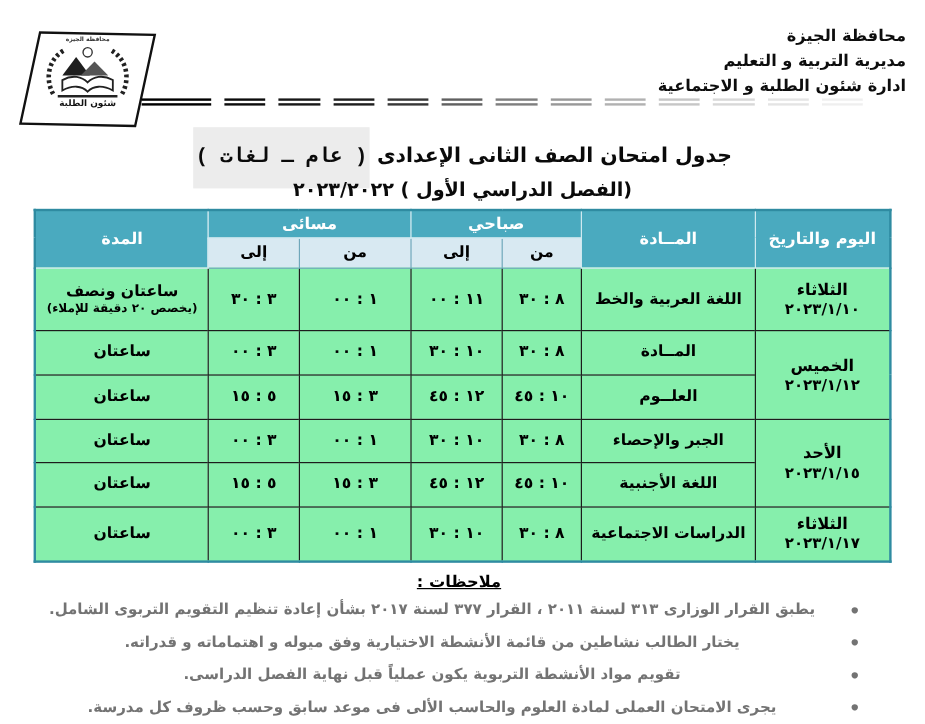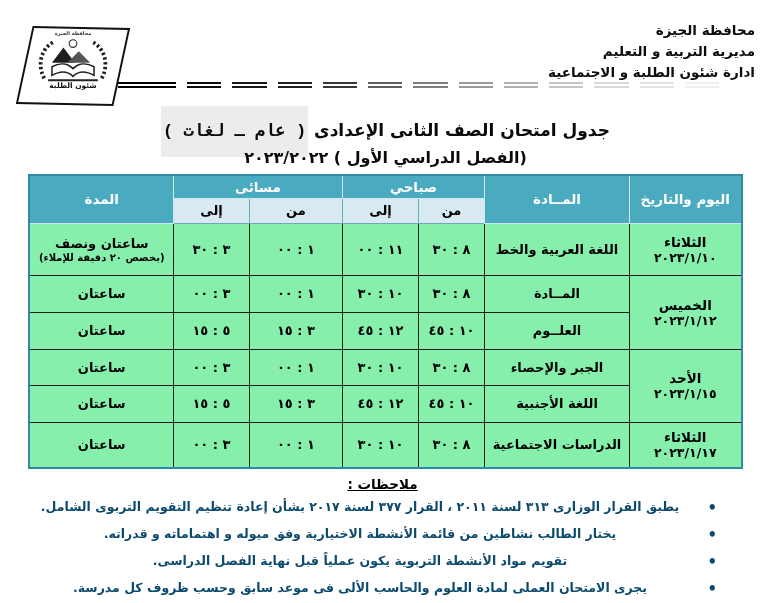--- a/index.html
+++ b/index.html
@@ -52,21 +52,21 @@
   .day-date{font-size:12.5px;font-weight:bold;direction:ltr;unicode-bidi:isolate;}
   .time{direction:ltr;unicode-bidi:isolate;white-space:nowrap;}
   .dur-note{font-size:10px;font-weight:bold;margin-top:1px;}
 
   
   .notes{direction:rtl;text-align:center;padding:5px 26px 0 20px;}
   .notes-heading{display:inline-block;font-size:13.5px;font-weight:bold;
         text-decoration:underline;margin-bottom:5px;}
   ul.notes-list{list-style:none;margin:2px 28px 0 0;padding:0;}
   ul.notes-list li{position:relative;padding-right:17px;margin-bottom:10px;
-        font-size:12.5px;font-weight:bold;line-height:1.35;color:#0c4a6e;}
+        font-size:12.5px;font-weight:bold;line-height:1.35;color:#737373;}
   ul.notes-list li::before{content:"\2022";position:absolute;right:0;top:-1px;font-size:15px;}
 </style>
 </head>
 <body>
 
 <div class="page">
 
   <div class="top">
     <div class="logo-box">
       <div class="logo-inner">

